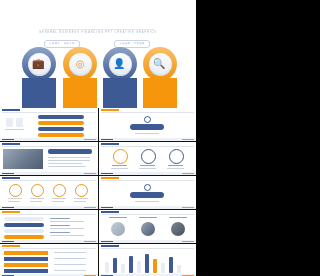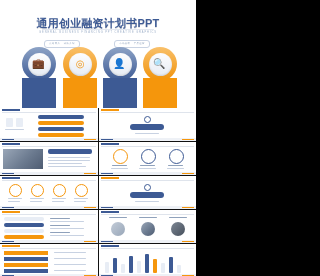--- a/index.html
+++ b/index.html
@@ -77,21 +77,20 @@
 
   .capsule{position:absolute;border-radius:3px;background:#3d5a94;}
   .centerpill{position:absolute;left:50%;transform:translateX(-50%);border-radius:3px;}
 </style>
 </head>
 <body>
 
 <div id="page">
 
   <div class="hero">
-    <div class="hero-title">通用创业融资计划书PPT</div>
     <div class="hero-rule"></div>
     <div class="hero-sub">GENERAL BUSINESS FINANCING PPT CREATIVE GRAPHICS</div>
 
     <div class="tagrow">
       <div class="tag a">公司简介 · 团队介绍</div>
       <div class="tag b">市场分析 · 产品运营</div>
     </div>
 
     <div class="circles">
       <div class="circ blue c1">

